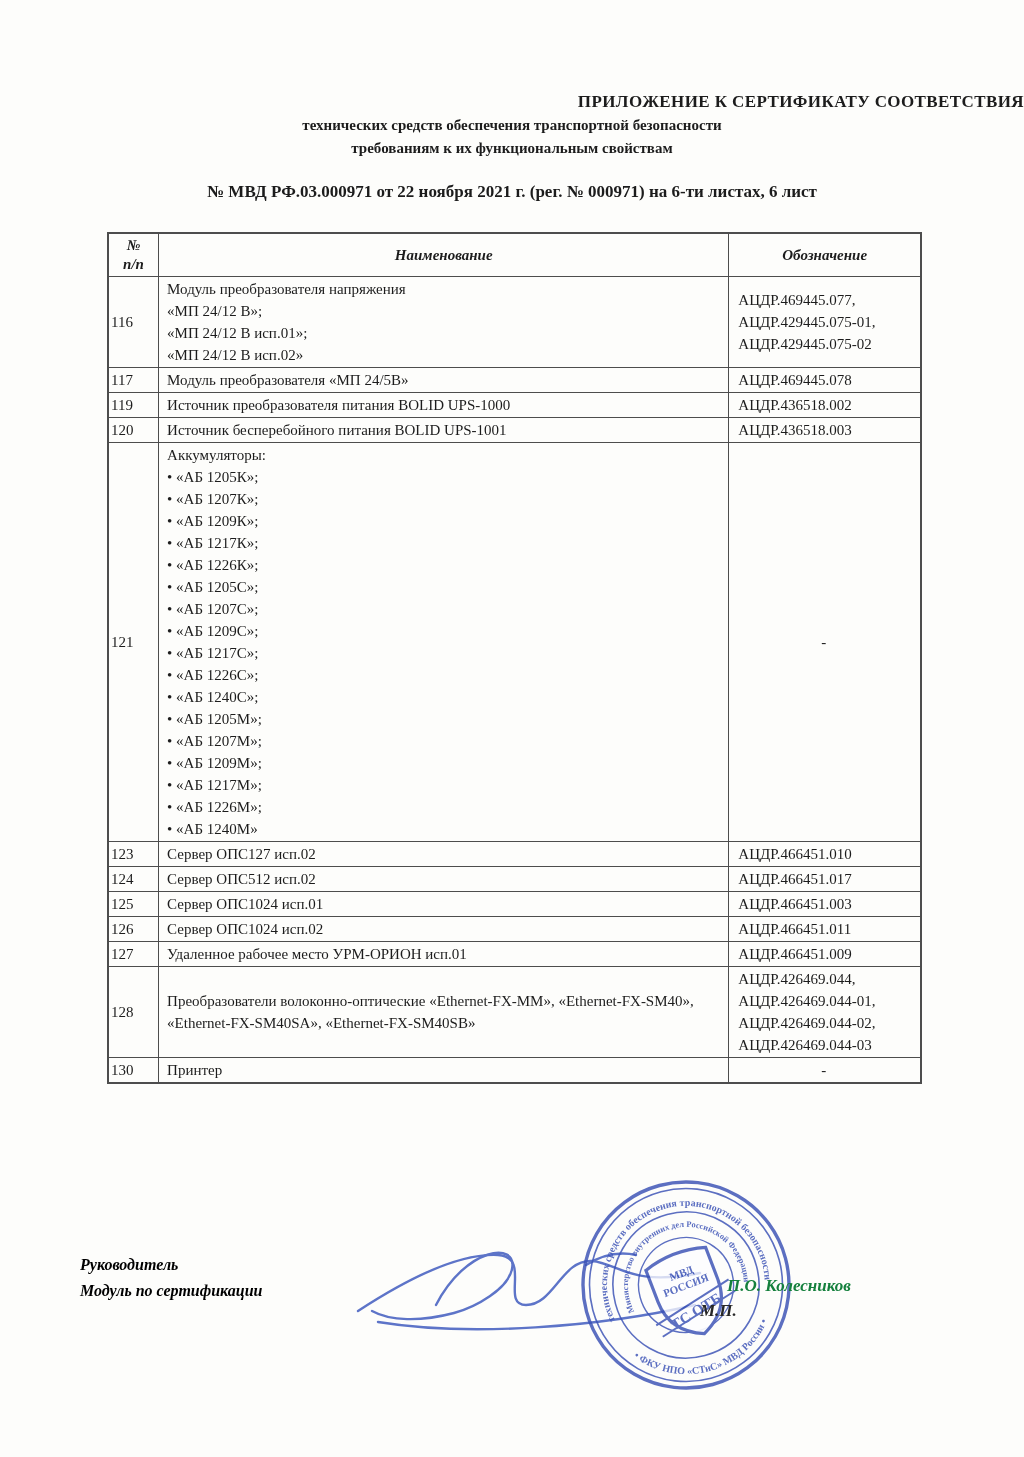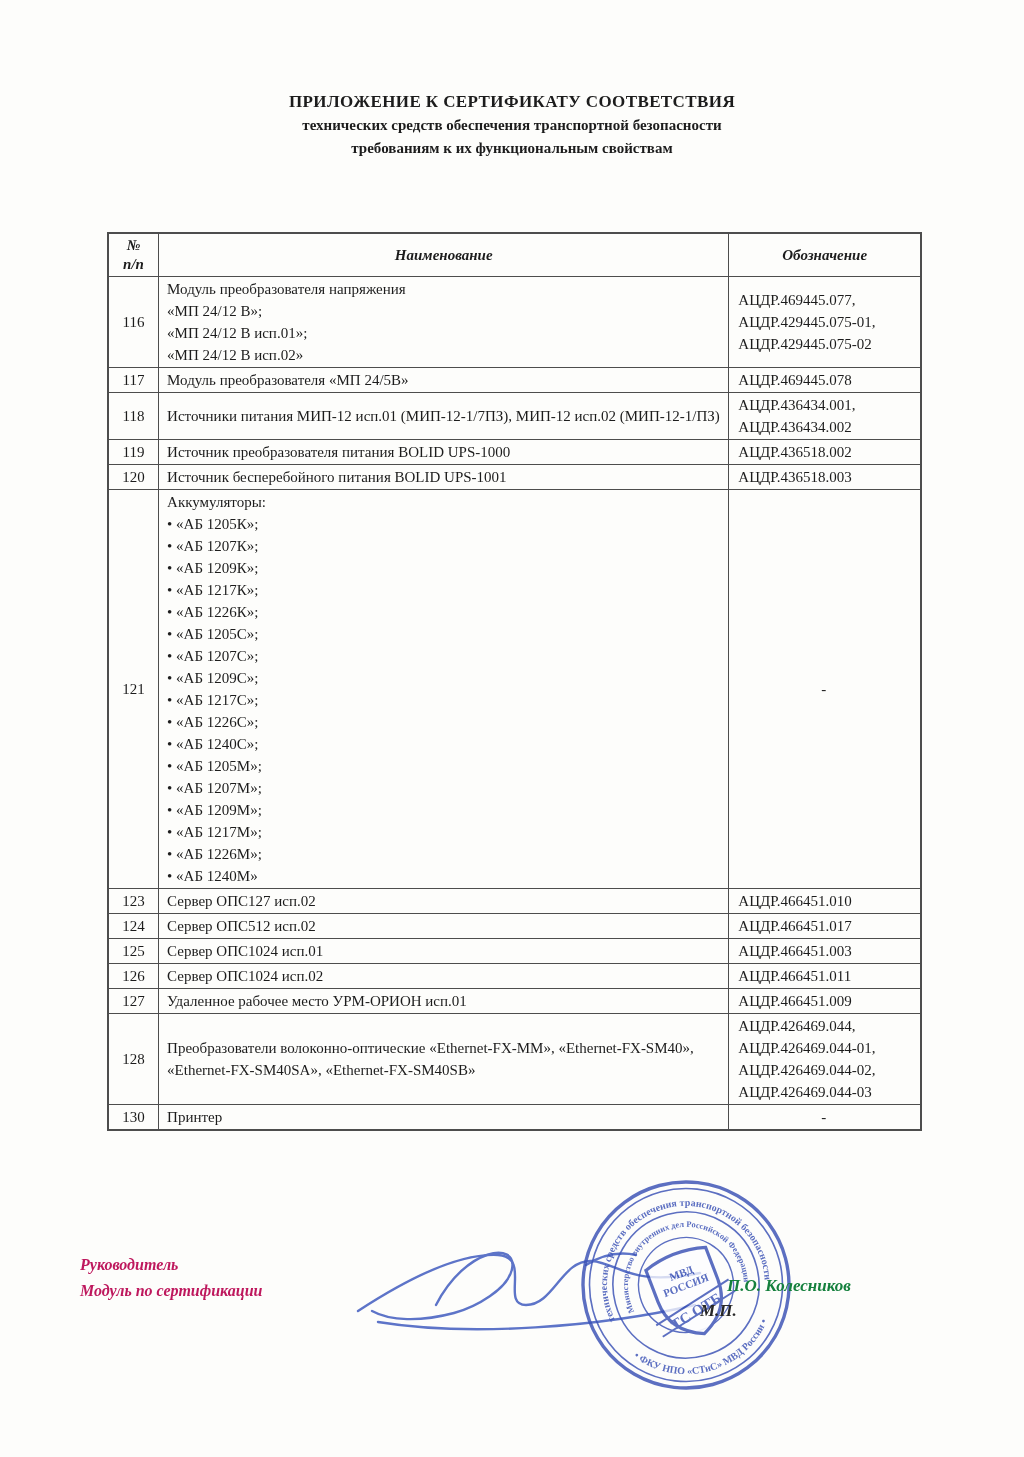--- a/index.html
+++ b/index.html
@@ -7,41 +7,41 @@
   .page{
     position:relative;
     width:1024px;height:1457px;
     margin:0 auto;
     background:#fdfdfb;
     font-family:"Liberation Serif","DejaVu Serif",serif;
     color:#1c1c1c;
     overflow:hidden;
   }
   .title-block{position:absolute;top:90px;left:0;width:100%;text-align:center;}
-  .title-main{font-size:17px;font-weight:bold;letter-spacing:.4px;line-height:24px;}
+  .title-main{font-size:17px;font-weight:bold;letter-spacing:.4px;line-height:24px;text-align:right;}
   .title-sub{font-size:15px;font-weight:bold;line-height:23px;}
   .cert-line{position:absolute;top:182px;left:0;width:100%;text-align:center;
     font-size:17px;font-weight:bold;}
   table.doc{
     position:absolute;top:232px;left:107px;
     border-collapse:collapse;
     width:815px;
     font-size:15px;
   }
   table.doc, table.doc th, table.doc td{border:1px solid #4d4d4d;}
   table.doc{border:2px solid #4d4d4d;}
   th{font-weight:bold;font-style:italic;text-align:center;padding:2px 2px;line-height:19px;font-size:15px;}
   td{vertical-align:middle;line-height:22px;padding:1px 4px;}
-  td.c-num{width:46px;text-align:center;padding:1px 2px;}
+  td.c-num{width:46px;padding:1px 2px;}
   td.c-name{width:575px;text-align:left;padding-left:8px;white-space:pre-line;}
   td.c-desig{width:180px;text-align:left;padding-left:9px;white-space:pre-line;margin-top:11px;}
   td.c-desig.centered{text-align:center;padding-left:2px;}
   .footer-role{
     position:absolute;left:80px;top:1252px;
-    font-size:16px;font-weight:bold;font-style:italic;line-height:26px;color:#be185d;
+    font-size:16px;font-weight:bold;font-style:italic;line-height:26px;color:#000000;
   }
   .signer-name{
     position:absolute;left:727px;top:1276px;
     font-size:17px;font-weight:bold;font-style:italic;color:#15803d;
   }
   .seal-mark{
     position:absolute;left:700px;top:1301px;
     font-size:17px;font-weight:bold;font-style:italic;color:#262626;
   }
   .stamp-wrap{position:absolute;left:576px;top:1175px;width:220px;height:220px;}
@@ -51,20 +51,21 @@
 <body>
 
 <div class="page">
 
   <div class="title-block">
     <div class="title-main">ПРИЛОЖЕНИЕ К СЕРТИФИКАТУ СООТВЕТСТВИЯ</div>
     <div class="title-sub">технических средств обеспечения транспортной безопасности</div>
     <div class="title-sub">требованиям к их функциональным свойствам</div>
   </div>
 
+  <div class="cert-line">№ МВД РФ.03.000971 от 22 ноября 2021 г. (рег. № 000971) на 6-ти листах, 6 лист</div>
 
   <table class="doc">
     <thead>
       <tr>
         <th>
           <span>№</span><br>
           <span>п/п</span>
         </th>
         <th>Наименование</th>
         <th>Обозначение</th>
@@ -78,26 +79,20 @@
 «МП 24/12 В исп.01»;
 «МП 24/12 В исп.02»</td>
           <td class="c-desig">АЦДР.469445.077,
 АЦДР.429445.075-01,
 АЦДР.429445.075-02</td>
         </tr>
         <tr>
           <td class="c-num">117</td>
           <td class="c-name">Модуль преобразователя «МП 24/5В»</td>
           <td class="c-desig">АЦДР.469445.078</td>
-        </tr>
-        <tr>
-          <td class="c-num">118</td>
-          <td class="c-name">Источники питания МИП-12 исп.01 (МИП-12-1/7ПЗ), МИП-12 исп.02 (МИП-12-1/ПЗ)</td>
-          <td class="c-desig">АЦДР.436434.001,
-АЦДР.436434.002</td>
         </tr>
         <tr>
           <td class="c-num">119</td>
           <td class="c-name">Источник преобразователя питания BOLID UPS-1000</td>
           <td class="c-desig">АЦДР.436518.002</td>
         </tr>
         <tr>
           <td class="c-num">120</td>
           <td class="c-name">Источник бесперебойного питания BOLID UPS-1001</td>
           <td class="c-desig">АЦДР.436518.003</td>

